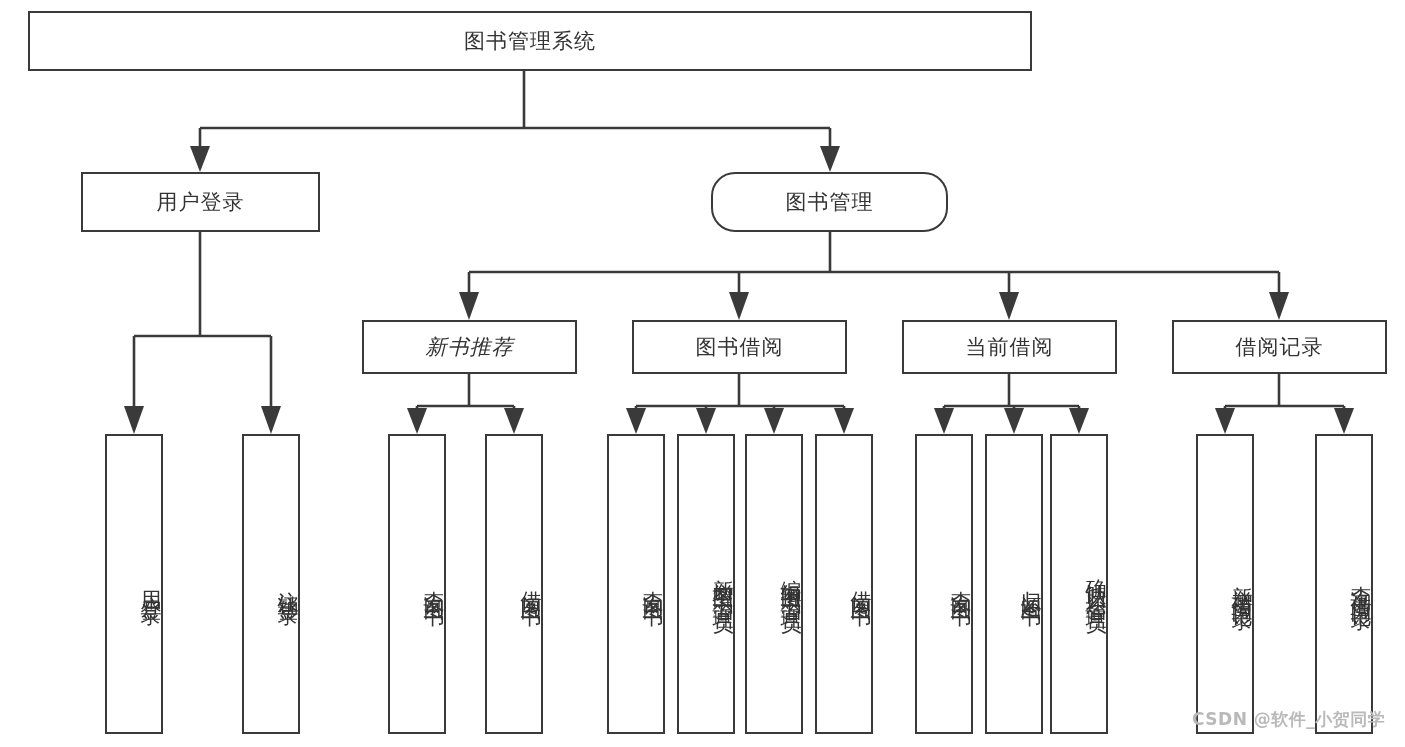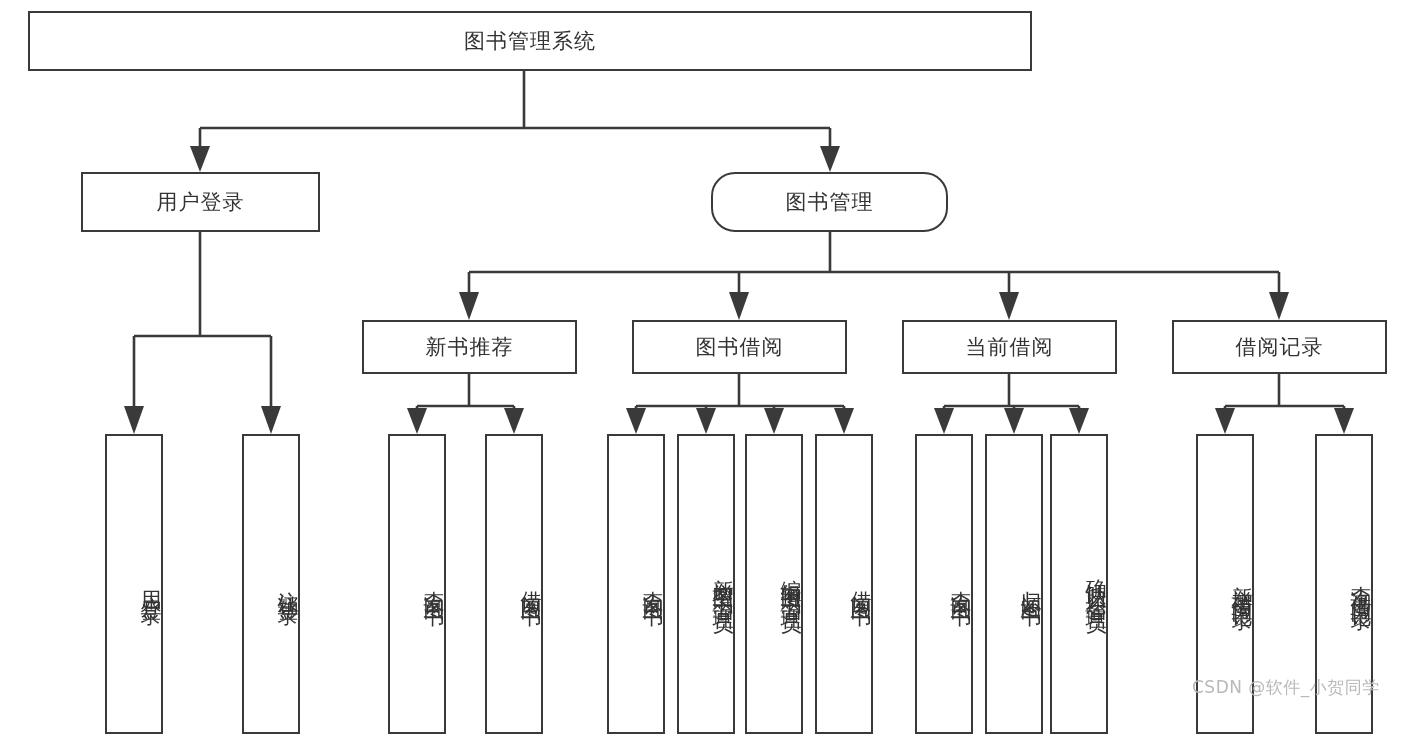--- a/index.html
+++ b/index.html
@@ -123,21 +123,21 @@
     <span>图书管理系统</span>
   </div>
 
   <div class="node h" style="left:81px;top:172px;width:239px;height:60px;">
     <span>用户登录</span>
   </div>
   <div class="node h" style="left:711px;top:172px;width:237px;height:60px;border-radius:24px;">
     <span>图书管理</span>
   </div>
 
-  <div class="node h" style="left:362px;top:320px;width:215px;height:54px;">
+  <div class="node h" style="left:362px;top:320px;width:215px;height:54px;font-style:italic;">
     <span>新书推荐</span>
   </div>
   <div class="node h" style="left:632px;top:320px;width:215px;height:54px;">
     <span>图书借阅</span>
   </div>
   <div class="node h" style="left:902px;top:320px;width:215px;height:54px;">
     <span>当前借阅</span>
   </div>
   <div class="node h" style="left:1172px;top:320px;width:215px;height:54px;justify-content:center;">
     <span>借阅记录</span>
@@ -180,15 +180,15 @@
     <span class="vtext">确认归还（管理员）</span>
   </div>
 
   <div class="node v" style="left:1196px;top:434px;width:58px;height:300px;">
     <span class="vtext">新增借阅记录</span>
   </div>
   <div class="node v" style="left:1315px;top:434px;width:58px;height:300px;">
     <span class="vtext">查询借阅记录</span>
   </div>
 
-  <div class="watermark" style="left:1192px;top:676px;">CSDN @软件_小贺同学</div>
+  <div class="watermark" style="left:1192px;top:708px;font-weight:bold;">CSDN @软件_小贺同学</div>
 
 </div>
 
 </body></html>

